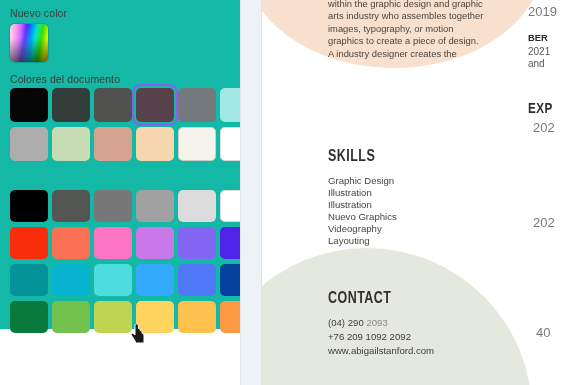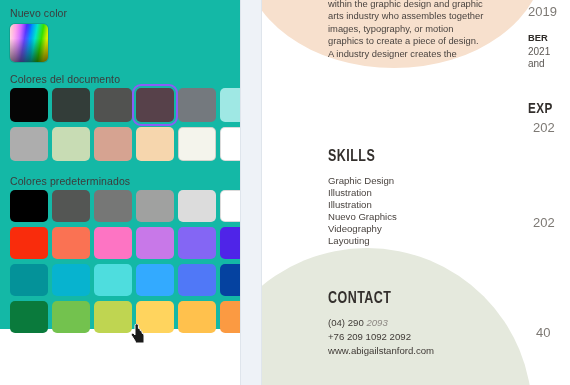--- a/index.html
+++ b/index.html
@@ -100,21 +100,21 @@
 
   #skills-list {
     position:absolute; left:66px; top:175px;
     font-size:9.6px; line-height:12.1px; color:#4a4440;
   }
 
   #contact-list {
     position:absolute; left:66px; top:316px;
     font-size:9.6px; line-height:14.2px; color:#3f3a36;
   }
-  #contact-list .phone-grey { color:#8c8782;font-style:italic; }
+  #contact-list .phone-grey { color:#8c8782; }
 
   
   #right-col {
     position:absolute; left:522px; top:0; width:48px; height:385px;
     overflow:hidden;
   }
   .rc-year {
     position:absolute; font-size:13px; color:#7d7974;
     font-family:"Liberation Sans", sans-serif;
   }
@@ -156,21 +156,20 @@
         <div class="swatch" style="background: rgb(116, 121, 126);"></div>
         <div class="swatch" style="background: rgb(159, 232, 228);"></div>
         <div class="swatch" style="background: rgb(173, 173, 173);"></div>
         <div class="swatch" style="background: rgb(200, 220, 180);"></div>
         <div class="swatch" style="background: rgb(214, 163, 145);"></div>
         <div class="swatch" style="background: rgb(246, 214, 173);"></div>
         <div class="swatch bordered" style="background: rgb(244, 244, 236);"></div>
         <div class="swatch bordered" style="background: rgb(255, 255, 255);"></div>
       </div>
 
-    <div id="lbl-pred" class="panel-label">Colores predeterminados</div>
 
     <div id="pred-grid" class="swatch-grid">
         <div class="swatch" style="background: rgb(0, 0, 0);"></div>
         <div class="swatch" style="background: rgb(84, 86, 84);"></div>
         <div class="swatch" style="background: rgb(118, 119, 118);"></div>
         <div class="swatch" style="background: rgb(160, 161, 160);"></div>
         <div class="swatch" style="background: rgb(220, 220, 220);"></div>
         <div class="swatch bordered" style="background: rgb(255, 255, 255);"></div>
         <div class="swatch" style="background: rgb(249, 44, 12);"></div>
         <div class="swatch" style="background: rgb(250, 114, 83);"></div>

